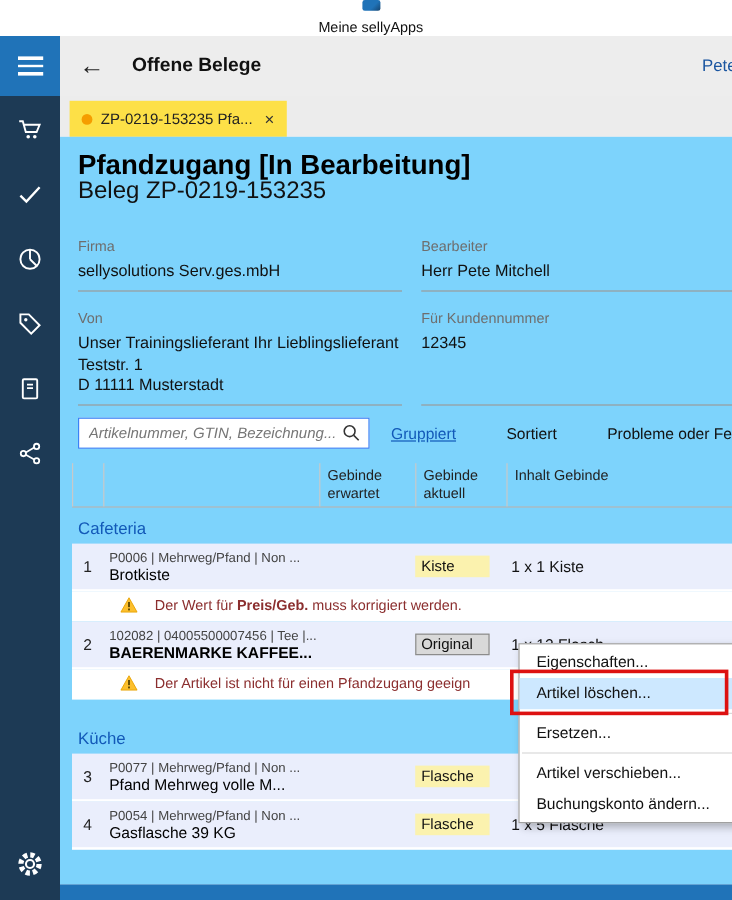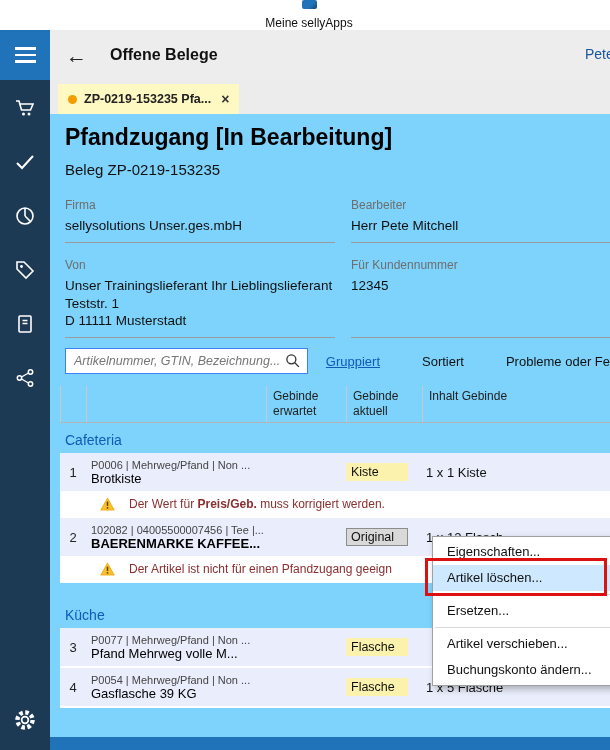--- a/index.html
+++ b/index.html
@@ -21,28 +21,28 @@
   .side-gear { position:absolute; bottom:16px; left:11px; }
 
   
   .header { position:absolute; left:50px; top:30px; right:0; height:50px; background:#ededed; display:flex; align-items:center; }
   .back-arrow { font-size:21px; color:#222; margin-left:16px; line-height:1; cursor:pointer; }
   .header-title { font-size:16px; font-weight:bold; color:#111; margin-left:23px; }
   .header-user { position:absolute; left:535px; top:16px; font-size:14px; color:#1a55a0; white-space:nowrap; }
 
   
   .tabbar { position:absolute; left:50px; top:80px; right:0; height:34px; background:#ececec; }
-  .tab { position:absolute; left:8px; top:4px; height:30px; background:#fef9c3; display:flex; align-items:center; gap:7px; padding:0 10px; font-size:12.5px; color:#222; cursor:pointer;font-weight:bold; }
+  .tab { position:absolute; left:8px; top:4px; height:30px; background:#fde047; display:flex; align-items:center; gap:7px; padding:0 10px; font-size:12.5px; color:#222; cursor:pointer; }
   .tab-dot { width:9px; height:9px; border-radius:50%; background:#f59d00; }
   .tab-close { font-size:14px; color:#333; margin-left:3px; }
 
   
   .content { position:absolute; left:50px; top:114px; right:0; bottom:13px; background:#7dd3fc; overflow:hidden; }
   .doc-title { position:absolute; left:15px; top:10px; font-size:23px; font-weight:bold; color:#000; white-space:nowrap; }
-  .doc-subtitle { position:absolute; left:15px; top:47px; font-size:15px; color:#111; white-space:nowrap; }
+  .doc-subtitle { position:absolute; left:15px; top:34px; font-size:20px; color:#111; white-space:nowrap; }
 
   .fields { position:absolute; left:15px; top:84px; right:0; display:grid; grid-template-columns:270px 1fr; column-gap:16px; row-gap:15px; }
   .field { border-bottom:1px solid #9b9b9b; padding-bottom:7px; }
   .field-label { font-size:12px; color:#6e6e6e; margin-bottom:5px; }
   .field-value { font-size:13.5px; color:#111; line-height:1.32; }
 
   
   .toolbar { position:absolute; left:15px; top:234px; right:0; height:26px; display:flex; align-items:center; }
   .search-wrap { position:relative; width:252px; height:26px; }
   .search-input { width:100%; height:100%; border:1px solid #3b82f6; padding:0 28px 0 8px; font-size:12.5px; font-family:inherit; outline:none; color:#111; background:#fff; }
@@ -162,21 +162,21 @@
     </div>
   </div>
 
   <div class="content">
     <div class="doc-title">Pfandzugang [In Bearbeitung]</div>
     <div class="doc-subtitle">Beleg ZP-0219-153235</div>
 
     <div class="fields">
       <div class="field">
         <div class="field-label">Firma</div>
-        <div class="field-value">sellysolutions Unser.ges.mbH</div>
+        <div class="field-value">sellysolutions Serv.ges.mbH</div>
       </div>
       <div class="field">
         <div class="field-label">Bearbeiter</div>
         <div class="field-value">Herr Pete Mitchell</div>
       </div>
       <div class="field">
         <div class="field-label">Von</div>
         <div class="field-value">
           <div>Unser Trainingslieferant Ihr Lieblingslieferant</div>
           <div>Teststr. 1</div>

